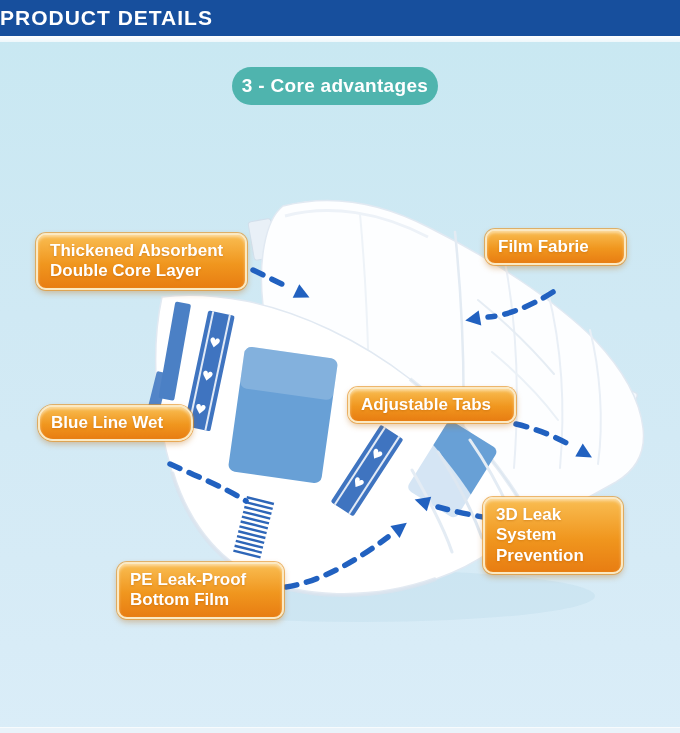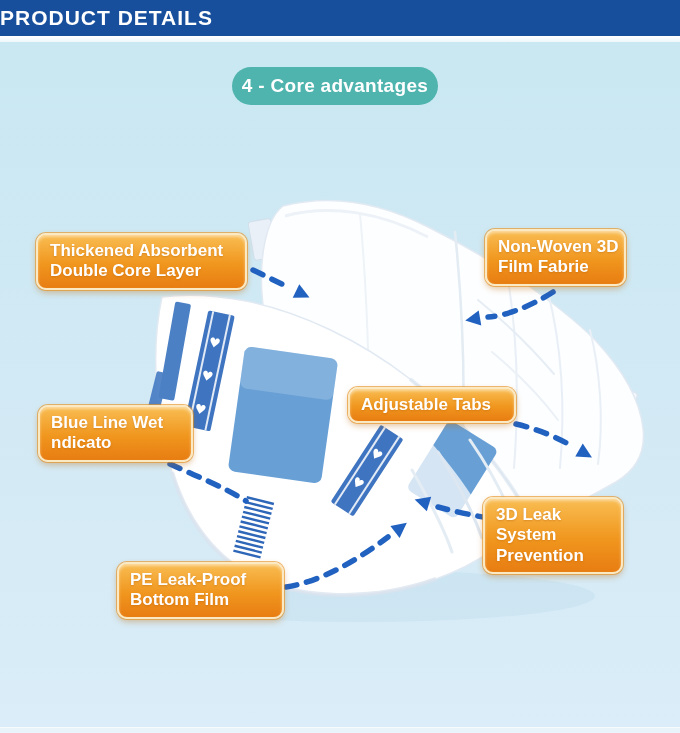--- a/index.html
+++ b/index.html
@@ -39,21 +39,21 @@
     background:linear-gradient(180deg,#f9bd52 0%,#f0961e 55%,#e87d12 100%);
     border:2px solid #fbe9c3;border-radius:10px;
     box-shadow:0 0 0 1px rgba(231,148,35,.65),0 3px 6px rgba(190,110,20,.4),inset 0 2px 3px rgba(255,255,255,.45);
     color:#ffffff;font-weight:700;font-size:17px;line-height:1.2;
     padding:6px 11px;text-shadow:0 1px 2px rgba(170,85,0,.35);
     box-sizing:border-box;
   }
   .callout span{display:block;white-space:nowrap;}
   .c1{left:36px;top:233px;width:211px;padding-left:12px;}
   .c2{left:485px;top:229px;width:141px;}
-  .c3{left:38px;top:405px;width:155px;}
+  .c3{left:38px;top:405px;width:155px;border-radius:15px;}
   .c4{left:348px;top:387px;width:168px;}
   .c5{left:483px;top:497px;width:140px;}
   .c6{left:117px;top:562px;width:167px;}
 </style>
 </head>
 <body>
 
 <div class="bg"></div>
 <div class="bg-white-strip"></div>
 
@@ -170,41 +170,39 @@
     <polygon points="0,-7.5 15,0 0,7.5" transform="translate(429,504) rotate(197)"></polygon>
     <polygon points="0,-7.5 15,0 0,7.5" transform="translate(395,532) rotate(-38)"></polygon>
   </g>
 </svg>
 
 <div class="callout c1">
   <span>Thickened Absorbent</span>
   <span>Double Core Layer</span>
 </div>
 <div class="callout c2">
-  <span>Non-Woven 3D</span>
   <span>Film Fabrie</span>
 </div>
 <div class="callout c3">
   <span>Blue Line Wet</span>
-  <span>ndicato</span>
 </div>
 <div class="callout c4">
   <span>Adjustable Tabs</span>
 </div>
 <div class="callout c5">
   <span>3D Leak</span>
   <span>System</span>
   <span>Prevention</span>
 </div>
 <div class="callout c6">
   <span>PE Leak-Proof</span>
   <span>Bottom Film</span>
 </div>
 
 <div class="header">
   <div class="header-title">PRODUCT DETAILS</div>
 </div>
 
 <div class="badge">
-  <div class="badge-label">4 - Core advantages</div>
+  <div class="badge-label">3 - Core advantages</div>
 </div>
 
 <div class="bottom-strip"></div>
 
 </body></html>

